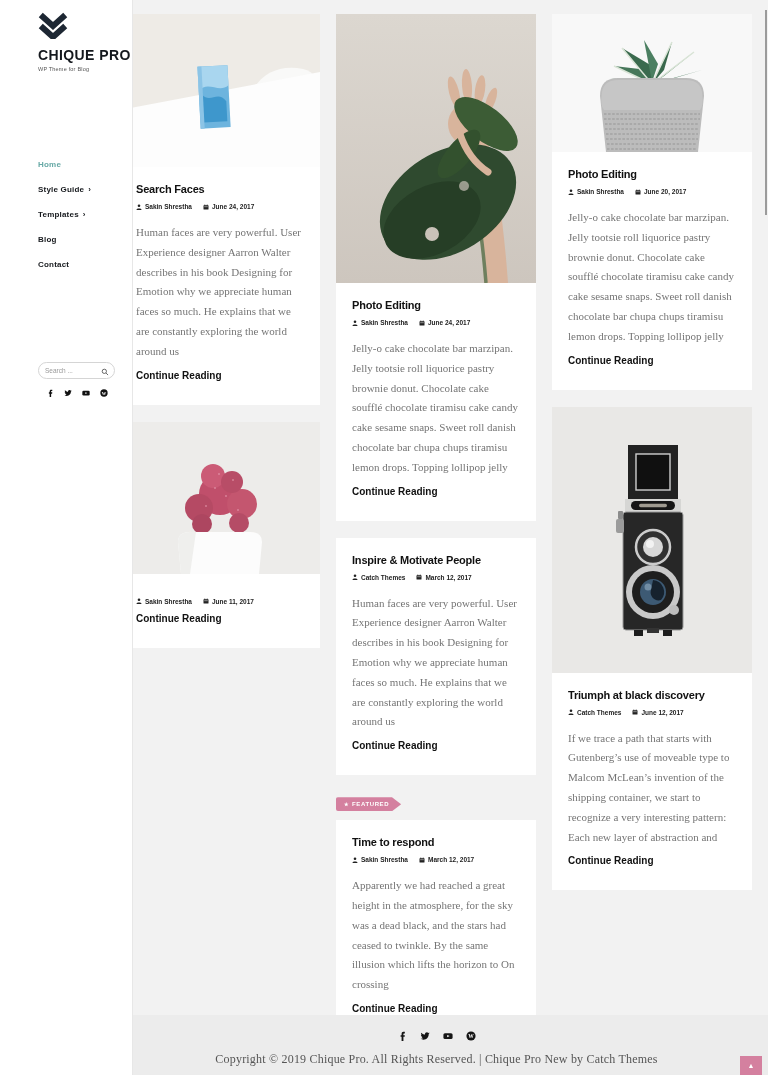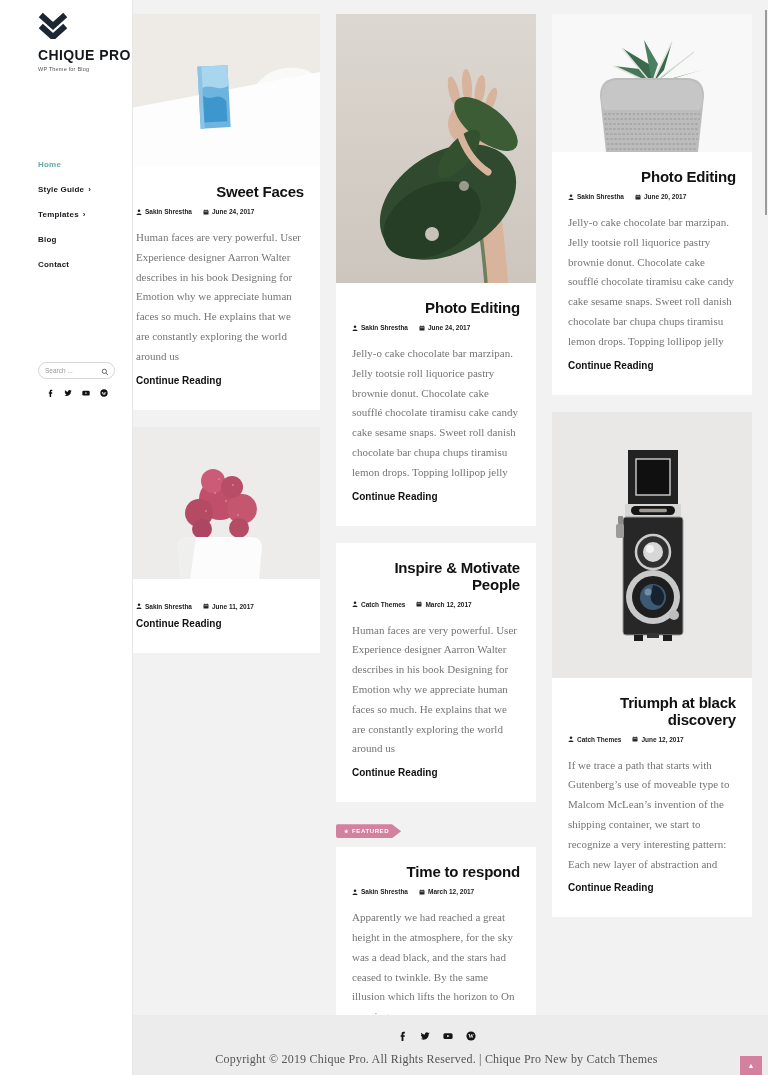--- a/index.html
+++ b/index.html
@@ -36,21 +36,21 @@
 
   
   .main { position:absolute; left:105px; top:0; width:663px; height:1075px; background:#f2f2f2; }
   .columns { display:flex; gap:16px; padding:14px 16px 0 15px; align-items:flex-start; }
   .col { width:200px; display:flex; flex-direction:column; }
 
   .card { background:#fff; margin-bottom:17px; }
   .thumb { width:100%; overflow:hidden; display:block; cursor:pointer; }
   .thumb svg { display:block; }
   .card-inner { padding:16px 16px 22px; }
-  .post-title { font-size:15px; font-weight:700; color:#111; letter-spacing:-.2px; cursor:pointer;text-align:right; }
+  .post-title { font-size:11px; font-weight:700; color:#111; letter-spacing:-.2px; cursor:pointer; }
   .meta { display:flex; gap:11px; margin-top:8px; align-items:center; }
   .meta-item { display:flex; align-items:center; gap:3px; font-size:6.5px; font-weight:700; color:#222; cursor:pointer; }
   .meta-item svg { width:6px; height:6px; }
   .excerpt { font-family:Liberation Serif, serif; font-size:11px; line-height:1.8; color:#757575;
              margin-top:13px; }
   .more-link { display:inline-block; margin-top:8px; font-size:10px; font-weight:700; color:#111;
                cursor:pointer; }
 
   .featured-wrap { margin:0 0 9px 0; }
   .featured-badge { display:inline-block; background:#d4809f; color:#fff; font-size:6px; font-weight:700;
@@ -151,21 +151,21 @@
               <polygon points="0,96 200,58 200,153 0,153" fill="#fdfdfd"></polygon>
               <g transform="rotate(-3 93 82)">
                 <rect x="79" y="52" width="30" height="62" fill="#6db4de"></rect>
                 <path d="M79 52 h30 v20 c-10 8 -20 -6 -30 4 Z" fill="#a9d6ef"></path>
                 <path d="M82 80 c8 10 16 -4 24 8 v20 h-24 Z" fill="#3e97cc"></path>
                 <rect x="79" y="52" width="4" height="62" fill="#8cc4e6"></rect>
               </g>
             </svg>
           </div>
           <div class="card-inner">
-            <h2 class="post-title">Sweet Faces</h2>
+            <h2 class="post-title">Search Faces</h2>
             <div class="meta">
               <span class="meta-item">
                 <svg viewBox="0 0 12 12" fill="#222">
                     <circle cx="6" cy="3.4" r="2.6"></circle>
                     <path d="M1 12 C1 8.2 11 8.2 11 12 Z"></path>
                   </svg>
                 <span>Sakin Shrestha</span>
               </span>
               <span class="meta-item">
                 <svg viewBox="0 0 12 12" fill="#222">

